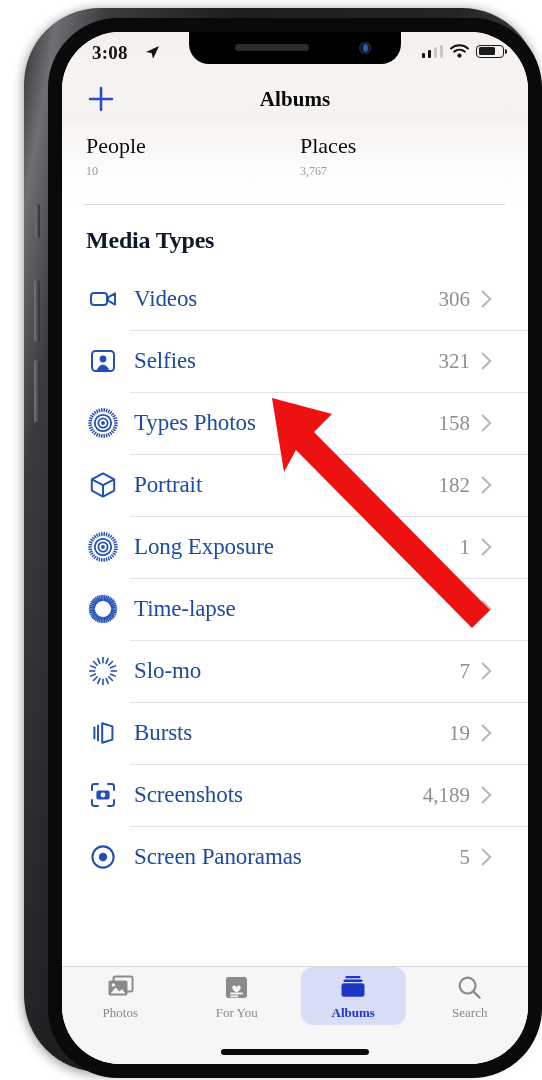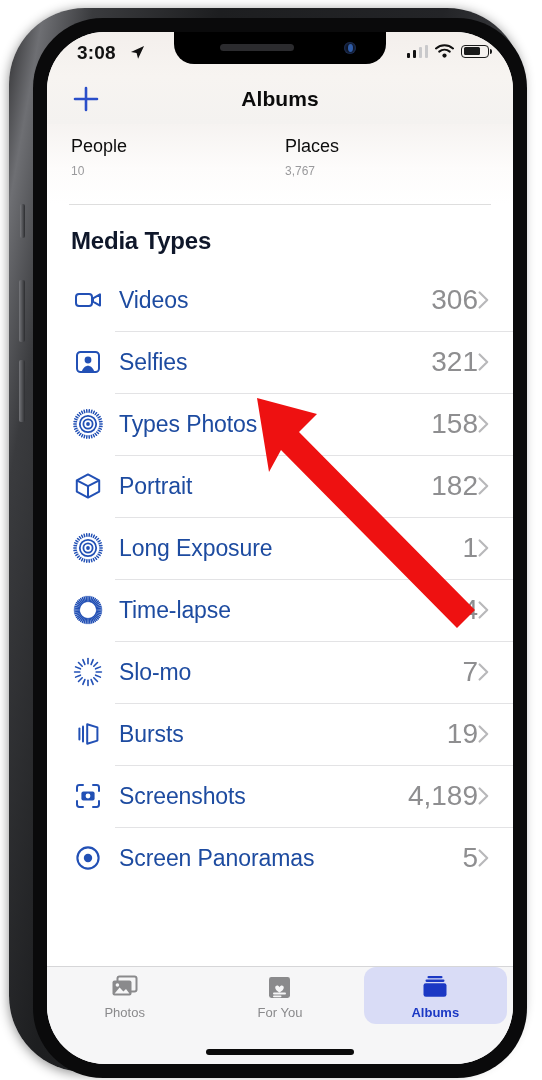--- a/index.html
+++ b/index.html
@@ -5,25 +5,26 @@
   * { margin:0; padding:0; box-sizing:border-box; }
   html, body {
     width:542px; height:1080px;
     background:#ffffff;
     font-family:"Liberation Sans", sans-serif;
     overflow:hidden;
   }
 
   
   #phone-frame {
-    position:absolute; left:9px; top:8px;
+    position:absolute; left:24px; top:8px;
     width:514px; height:1064px;
     border-radius:76px;
     background:linear-gradient(100deg,#2b2b2d 0%,#6e6f73 5%,#3a3b3e 12%,#1d1e20 30%,#232427 62%,#5d5e62 92%,#2a2b2d 100%);
     box-shadow:0 2px 12px rgba(0,0,0,.45);
+    font-family:Liberation Serif, serif;
   }
   #phone-inner-ring {
     position:absolute; left:24px; top:10px;
     width:494px; height:1060px;
     border-radius:70px;
     background:#0a0a0b;
   }
   #screen {
     position:absolute; left:38px; top:24px;
     width:466px; height:1032px;
@@ -120,57 +121,57 @@
   }
 
   
   #top-partial {
     position:relative; height:80px;
     background:linear-gradient(180deg,#f6f3f1 0%,#fdfcfb 55%,#ffffff 100%);
   }
   .pp-cell { position:absolute; top:10px; }
   #pp-people { left:24px; }
   #pp-places { left:238px; }
-  .pp-title { font-size:18px; color:#0d0d0d; font-weight:400; line-height:24px; }
+  .pp-title { font-size:22px; color:#0d0d0d; font-weight:400; line-height:24px; }
   .pp-count { font-size:12px; color:#9a9a9c; font-weight:400; line-height:26px; }
 
   #section-divider {
     height:1px; background:#dedede; margin:0 22px;
   }
 
   #media-types-header {
     font-size:24px; font-weight:700; color:#0f172a;
     padding:22px 0 14px 24px; letter-spacing:-.2px;
   }
 
   
   #media-list { background:#fff; }
   .row {
     position:relative; height:62px;
     display:flex; align-items:center;
-    padding-left:24px; padding-right:24px;
+    padding-left:24px; padding-right:36px;
     cursor:pointer;
   }
   .row + .row::before {
     content:""; position:absolute; left:68px; right:0; top:0;
     height:1px; background:#e3e3e5;
   }
   .row-icon {
     width:34px; height:34px; flex:0 0 34px;
     display:flex; align-items:center; justify-content:center;
     margin-right:14px;
   }
   .row-icon svg { display:block; }
   .row-label {
     flex:1 1 auto;
     font-size:23px; color:#1d4ba0; font-weight:400;
     letter-spacing:-.1px;
   }
   .row-count {
-    font-size:28px; color:#8e8e90; font-weight:400; margin-right:0;
+    font-size:21px; color:#8e8e90; font-weight:400; margin-right:11px;
   }
   .chev { width:11px; height:18px; flex:0 0 11px; }
 
   
   #tab-bar {
     position:absolute; bottom:0; left:0; width:100%; height:98px;
     background:#f6f6f7;
     border-top:1px solid #d6d6d8;
     display:flex; align-items:flex-start;
     z-index:16;
@@ -554,20 +555,29 @@
         <div class="tab selected">
           <span class="tab-icon">
             <svg width="28" height="24" viewBox="0 0 28 24">
               <rect x="6.5" y="1" width="15" height="2.3" rx="1.1" fill="#1b38c4"></rect>
               <rect x="4.5" y="4.6" width="19" height="2.3" rx="1.1" fill="#1b38c4"></rect>
               <rect x="2.5" y="8.2" width="23" height="13.6" rx="2.4" fill="#1b38c4"></rect>
             </svg>
           </span>
           <span class="tab-label">Albums</span>
         </div>
+        <div class="tab">
+          <span class="tab-icon">
+            <svg width="25" height="25" viewBox="0 0 25 25">
+              <circle cx="10.6" cy="10.6" r="7.9" fill="none" stroke="#8a8a8c" stroke-width="2.2"></circle>
+              <path d="M16.6 16.6 L22.6 22.6" stroke="#8a8a8c" stroke-width="2.2" stroke-linecap="round"></path>
+            </svg>
+          </span>
+          <span class="tab-label">Search</span>
+        </div>
       </div>
 
     <div id="home-indicator"></div>
 
     <svg id="annotation-arrow" viewBox="0 0 466 1032">
       <g id="arrow-group" transform="translate(196,30) rotate(0)">
         <path id="arrow-shape" d="M14 336 L74 352 L56 370 L232 548 L214 566 L38 388 L26 410 Z" fill="#ee1111"></path>
       </g>
     </svg>
 

